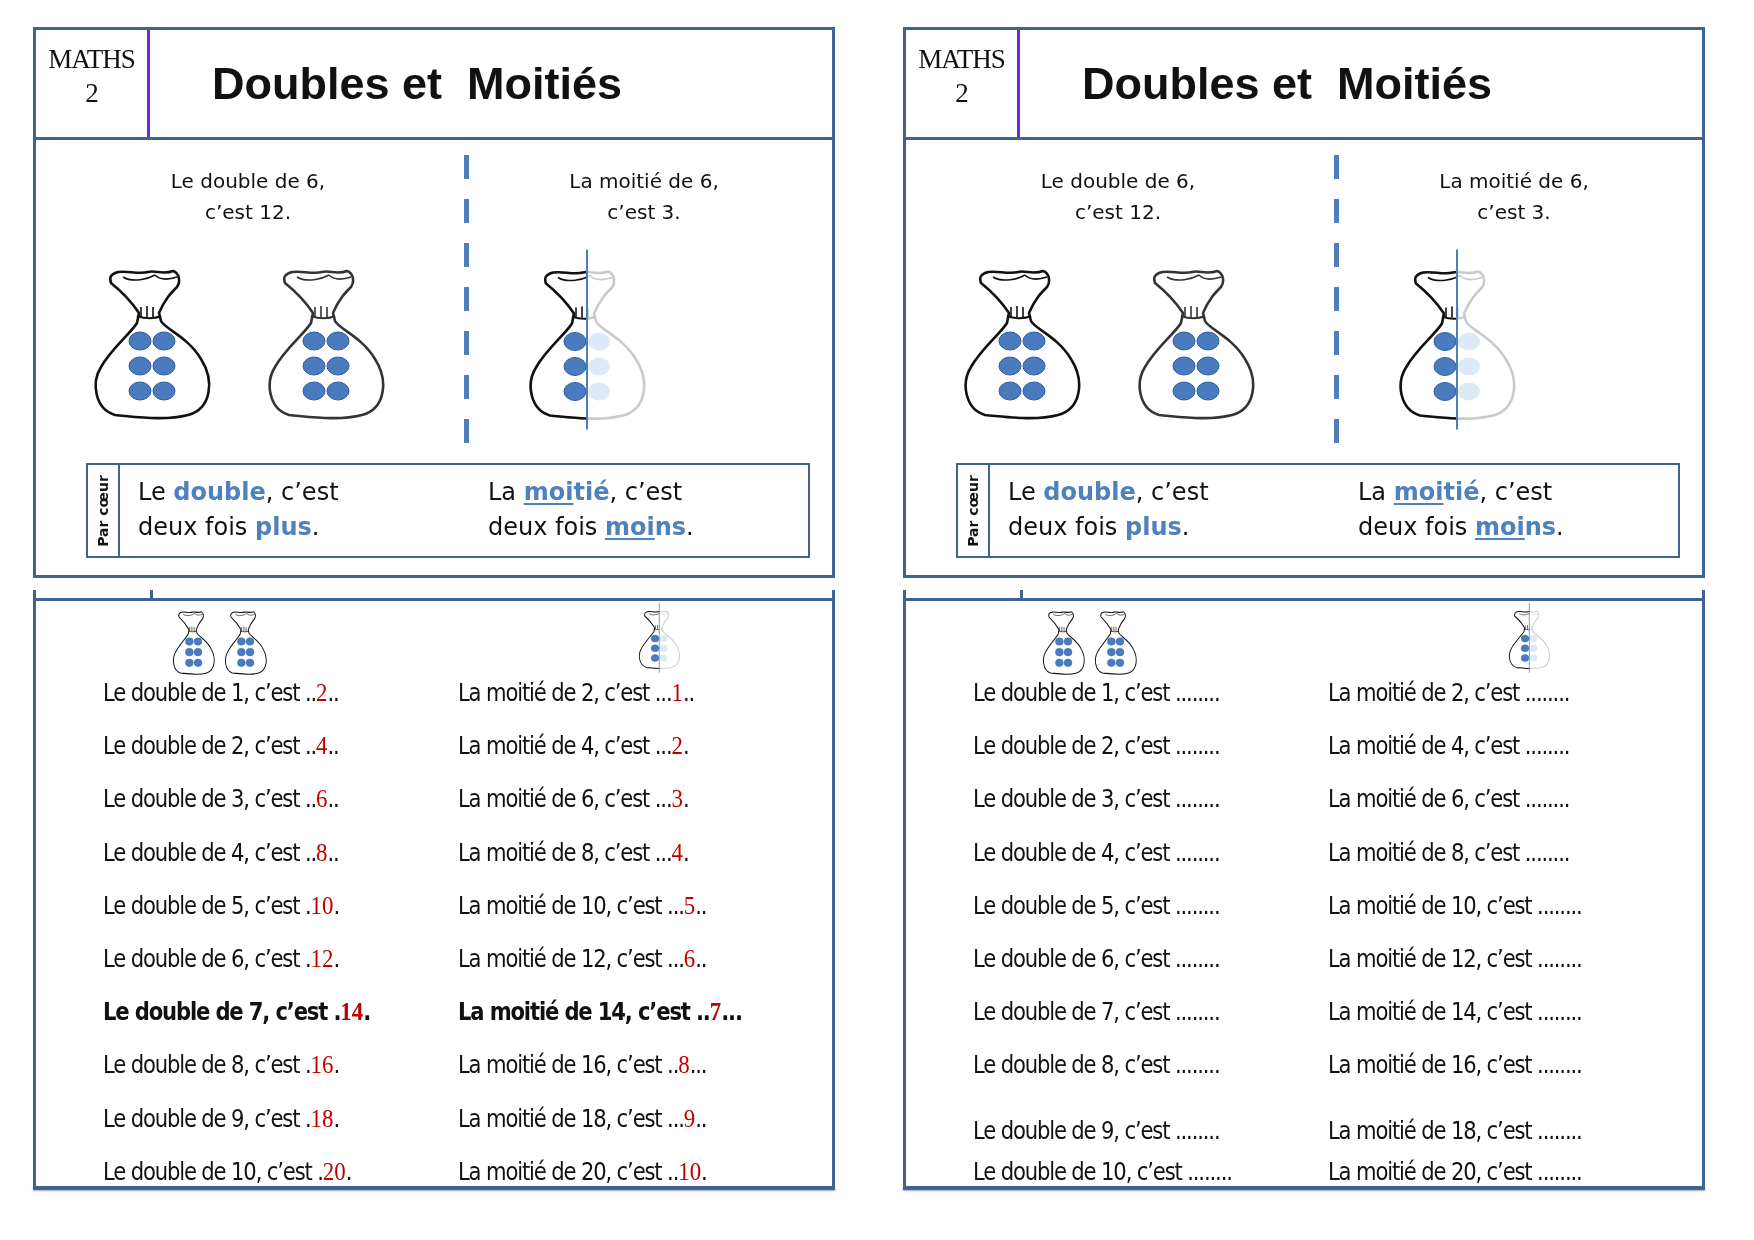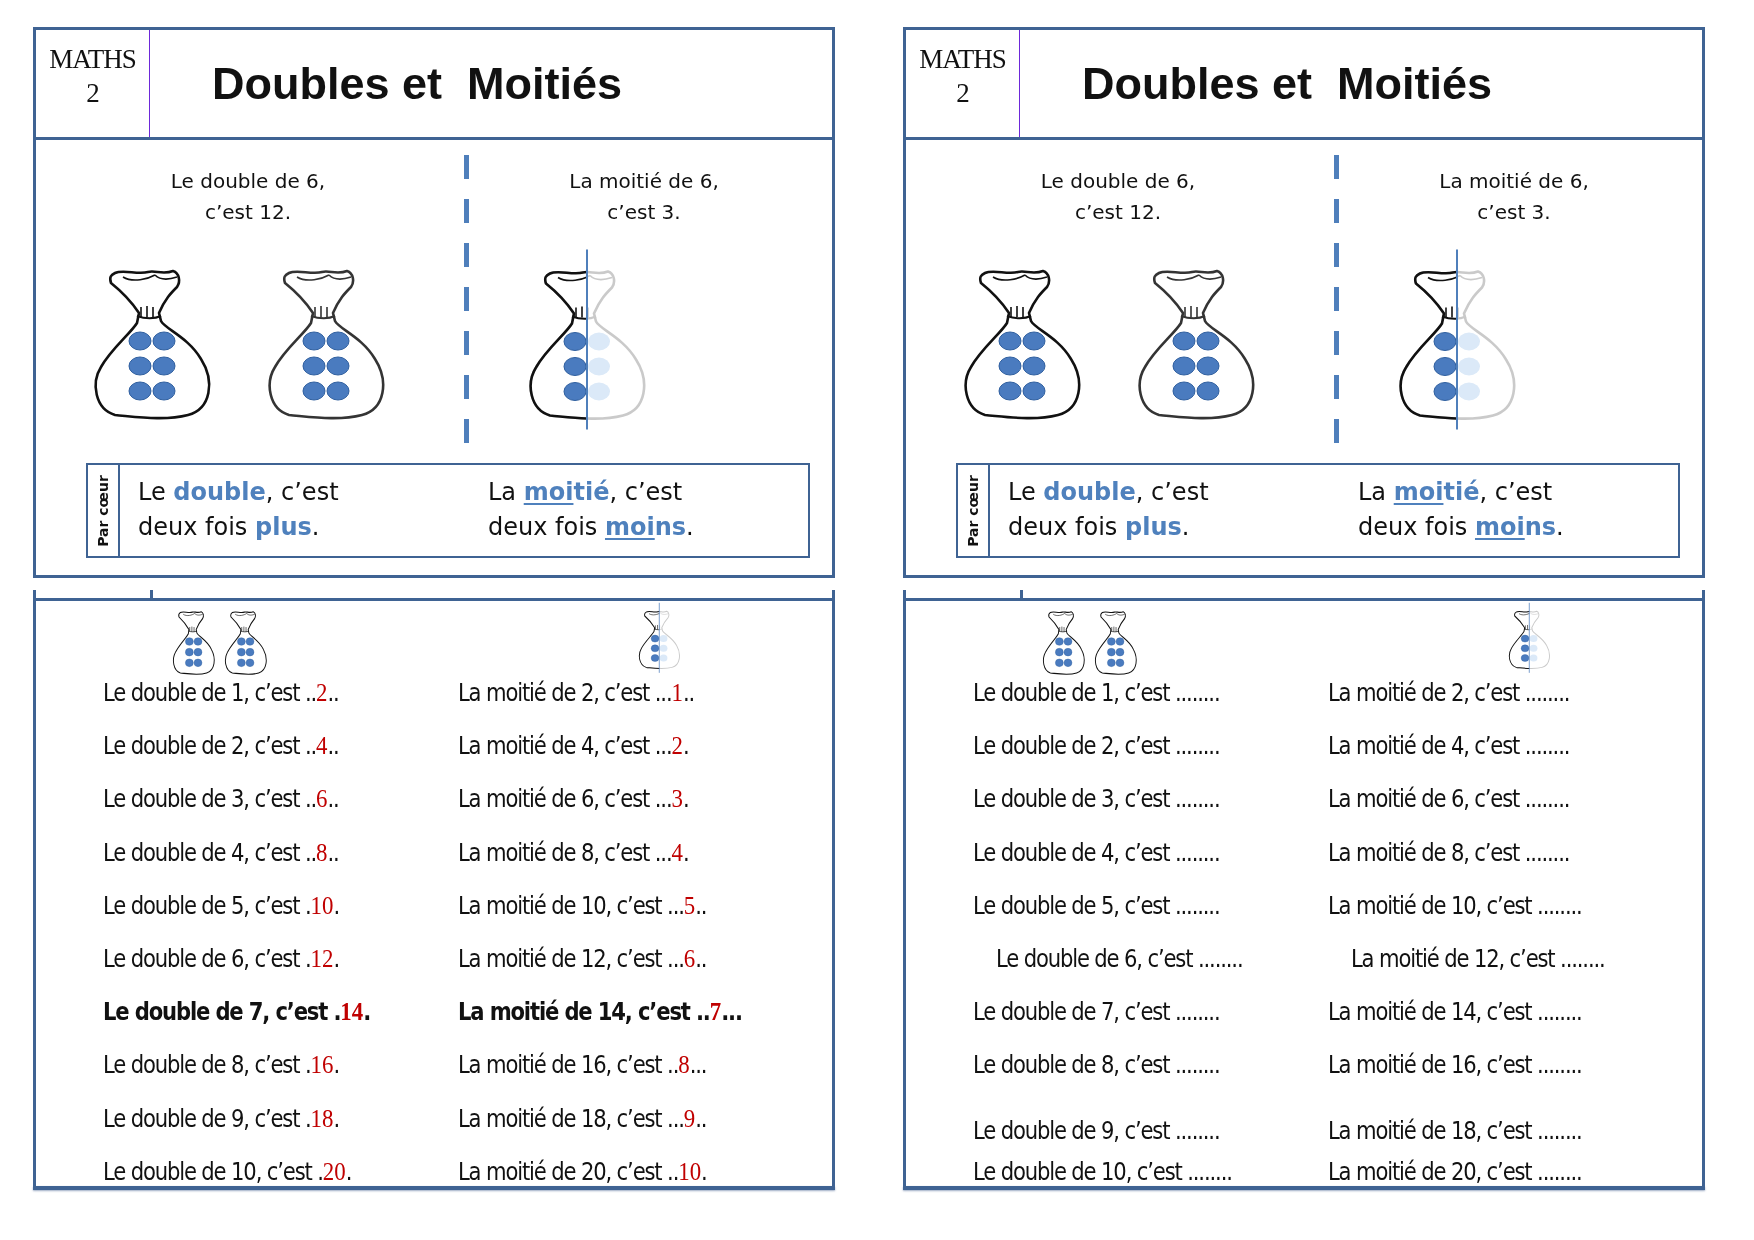--- a/index.html
+++ b/index.html
@@ -4,21 +4,21 @@
 <style>
   html, body { margin: 0; padding: 0; background: #ffffff; }
   body { width: 1754px; height: 1240px; position: relative; overflow: hidden;
          font-family: "Liberation Sans", sans-serif; color: #111; }
   .card { position: absolute; width: 802px; }
   .top { position: absolute; left: 0; top: 0; width: 796px; height: 545px;
          border: 3px solid #3f6393; background: #fff; box-sizing: content-box; }
   .hdr { position: absolute; left: 0; top: 0; width: 796px; height: 107px;
          border-bottom: 3px solid #3f6393; }
   .hdr-left { position: absolute; left: 0; top: 0; width: 114px; height: 107px;
-              border-right: 1px solid #6d28d9; text-align: center;
+              border-right: 3px solid #6d28d9; text-align: center;
               font-family: "Liberation Serif", serif; font-size: 27px; line-height: 34px;
               padding-top: 12px; box-sizing: border-box; color: #111; letter-spacing: -1px; }
   .hdr-title { position: absolute; left: 176px; top: 28px; font-family: "Liberation Sans", sans-serif;
                font-weight: bold; font-size: 45px; color: #111; white-space: pre; }
   .intro { position: absolute; top: 136px; width: 300px; text-align: center;
            font-family: "DejaVu Sans", sans-serif; font-size: 20px; line-height: 31px; }
   .intro-l { left: 62px; }
   .intro-r { left: 458px; }
   .dash { position: absolute; left: 428px; top: 125px; width: 5px; height: 290px;
           background: repeating-linear-gradient(to bottom, #4f7fbb 0 24px, transparent 24px 44px); }
@@ -291,21 +291,21 @@
           <div class="cell cell-r"><span>La moitié de 6, c’est ........</span><span class="ans"></span><span></span></div>
         </div>
         <div class="row" style="top: 125.6px;">
           <div class="cell cell-l"><span>Le double de 4, c’est ........</span><span class="ans"></span><span></span></div>
           <div class="cell cell-r"><span>La moitié de 8, c’est ........</span><span class="ans"></span><span></span></div>
         </div>
         <div class="row" style="top: 178.8px;">
           <div class="cell cell-l"><span>Le double de 5, c’est ........</span><span class="ans"></span><span></span></div>
           <div class="cell cell-r"><span>La moitié de 10, c’est ........</span><span class="ans"></span><span></span></div>
         </div>
-        <div class="row" style="top: 232px; margin-left: 23px;">
+        <div class="row" style="top: 232px;">
           <div class="cell cell-l"><span>Le double de 6, c’est ........</span><span class="ans"></span><span></span></div>
           <div class="cell cell-r"><span>La moitié de 12, c’est ........</span><span class="ans"></span><span></span></div>
         </div>
         <div class="row" style="top: 285.2px;">
           <div class="cell cell-l"><span>Le double de 7, c’est ........</span><span class="ans"></span><span></span></div>
           <div class="cell cell-r"><span>La moitié de 14, c’est ........</span><span class="ans"></span><span></span></div>
         </div>
         <div class="row" style="top: 338.4px;">
           <div class="cell cell-l"><span>Le double de 8, c’est ........</span><span class="ans"></span><span></span></div>
           <div class="cell cell-r"><span>La moitié de 16, c’est ........</span><span class="ans"></span><span></span></div>

